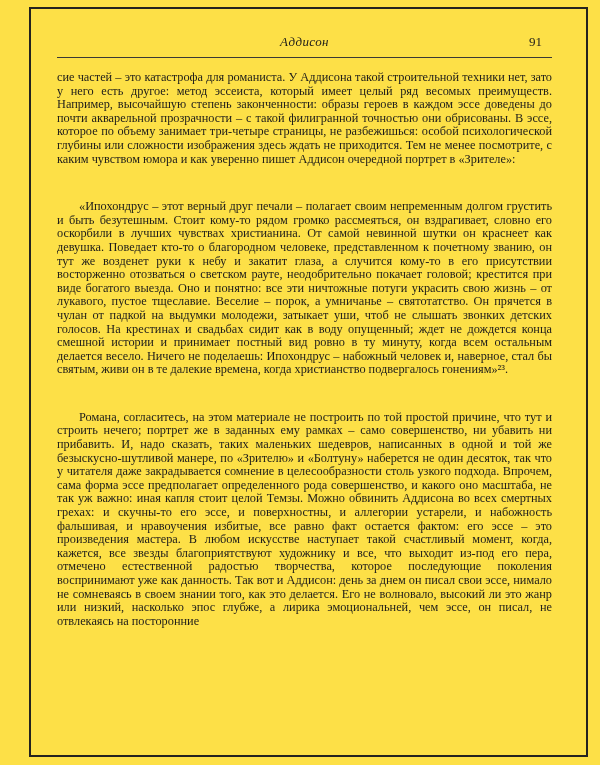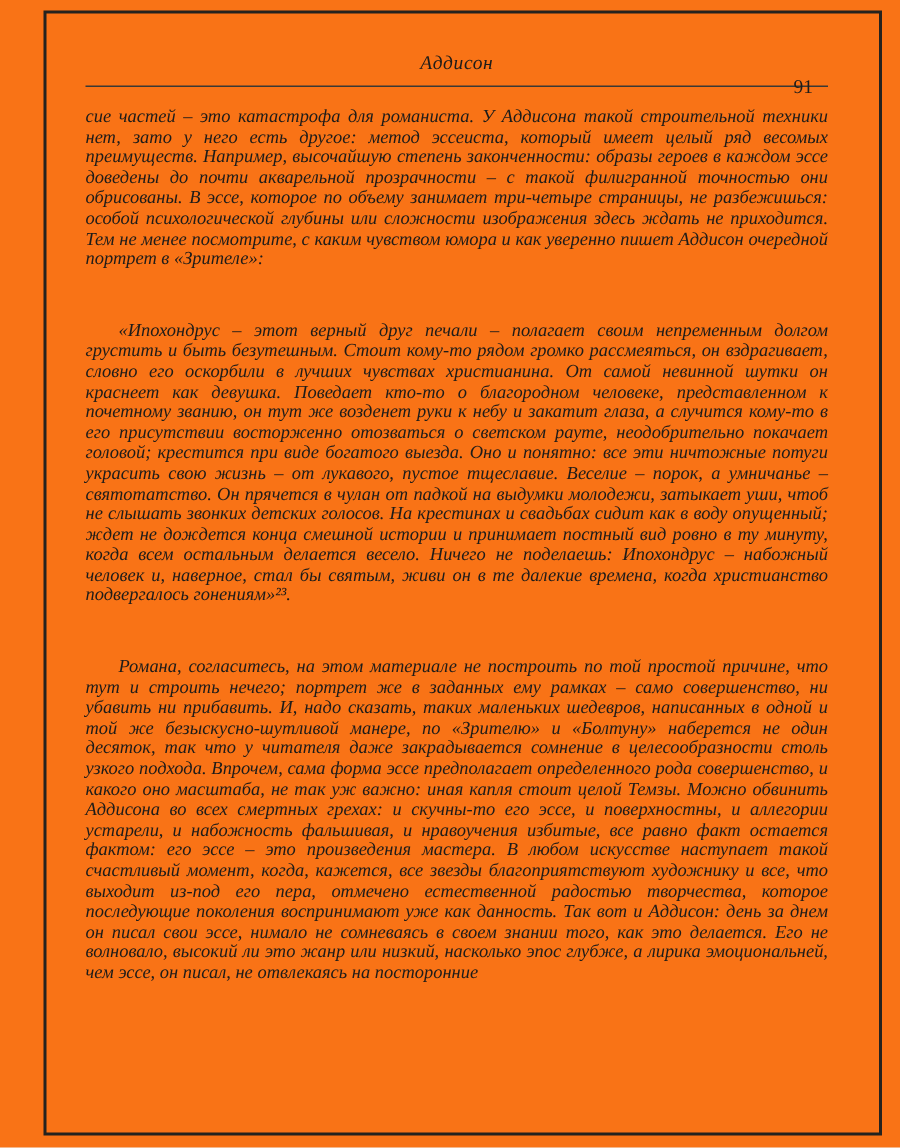--- a/index.html
+++ b/index.html
@@ -5,21 +5,21 @@
   * { box-sizing: border-box; margin: 0; padding: 0; }
   html, body {
     width: 600px; height: 765px;
     background: #efeeea;
     font-family: "Liberation Serif", "DejaVu Serif", serif;
     color: #1d1c1a;
   }
   .scan {
     position: relative;
     width: 600px; height: 765px;
-    background: #f97316;
+    background: #fde047;
     overflow: hidden;
   }
   .frame {
     position: absolute;
     left: 29px; top: 7px; right: 12px; bottom: 8px;
     border: 2px solid #24231f;
     padding: 24px 34px 6px 26px;
   }
   .header {
     position: relative;
@@ -28,37 +28,37 @@
     line-height: 17px;
   }
   .running-title {
     display: block;
     text-align: center;
     font-style: italic;
     letter-spacing: 0.4px;
   }
   .page-number {
     position: absolute;
-    right: 10px; top: 16px;
+    right: 10px; top: 0;
     font-style: normal;
   }
   .header-rule {
     height: 0;
     border-top: 1px solid #3a3935;
     margin-top: 7px;
   }
   .body-text {
     margin-top: 13px;
     text-align: justify;
     font-size: 12.3px;
     line-height: 13.6px;
     hyphens: auto;
     -webkit-hyphens: auto;
   }
-  .body-text p { text-indent: 0; font-style: italic; }
+  .body-text p { text-indent: 0; }
   .body-text p.indent { text-indent: 22px; margin-top: 34px; }
 </style>
 </head>
 <body>
 
 <div class="scan">
   <div class="frame">
 
     <div class="header">
       <span class="running-title">Аддисон</span>

